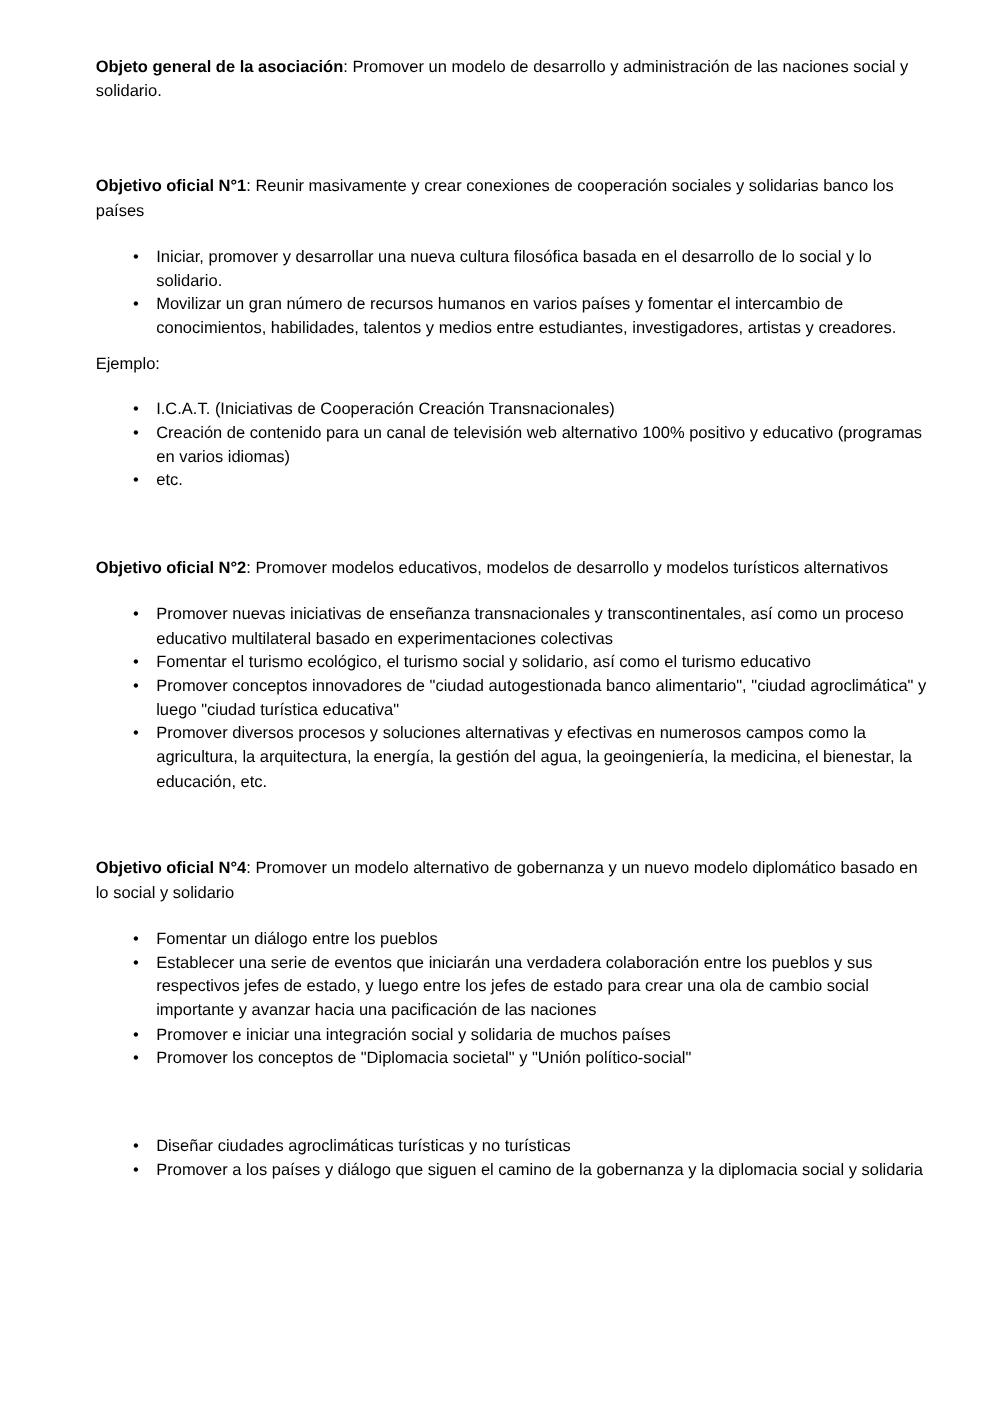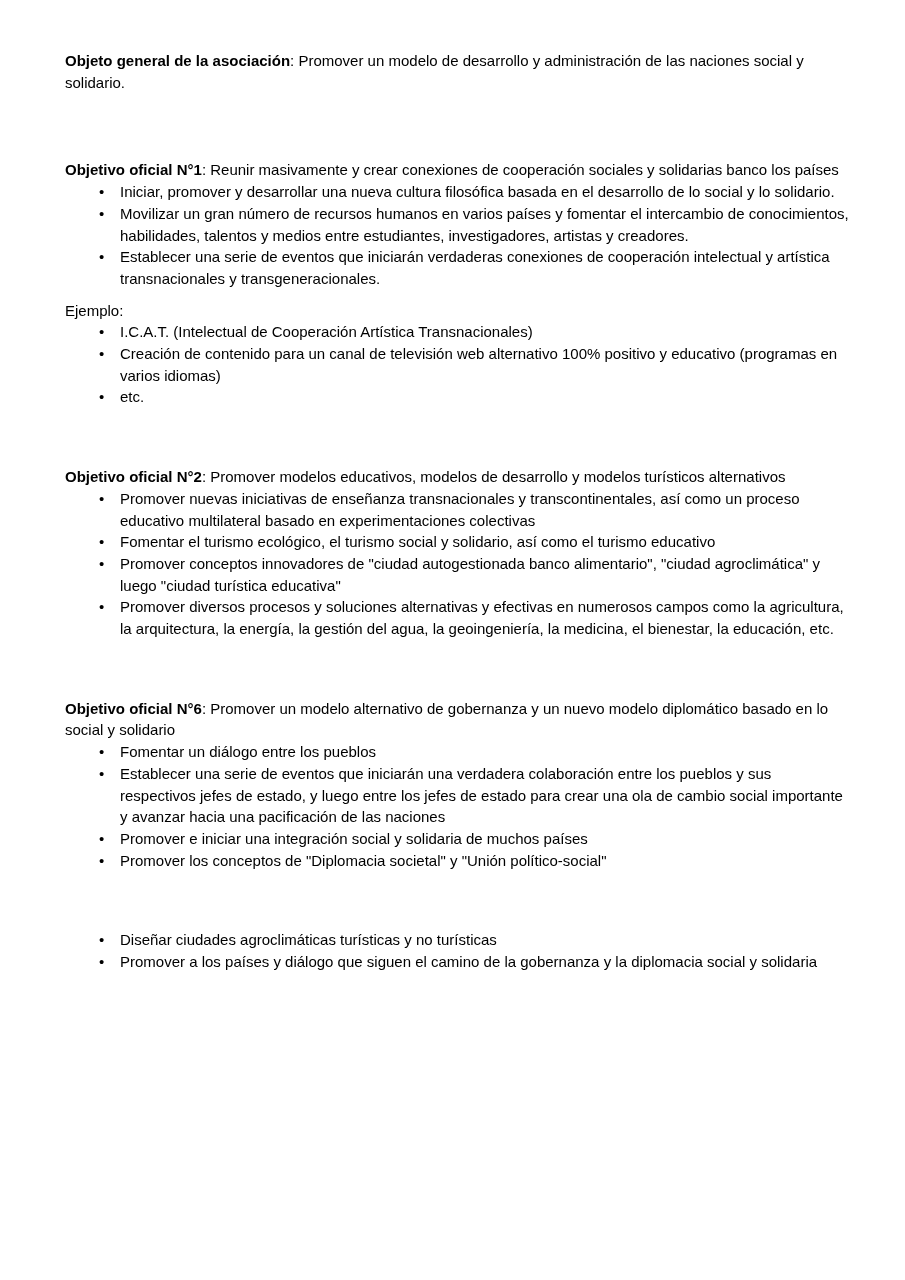--- a/index.html
+++ b/index.html
@@ -1,76 +1,75 @@
 <!DOCTYPE html>
 <html><head>
 <meta charset="utf-8">
 <style>
   html, body { margin: 0; padding: 0; background: #ffffff; }
   .page {
     width: 905px;
     height: 1280px;
     box-sizing: border-box;
-    padding: 50px 55px 0 65px;
+    padding: 50px 55px 0 87px;
     background: #ffffff;
     color: #000000;
     font-family: "Liberation Sans", sans-serif;
     font-size: 15px;
     line-height: 21.7px;
     overflow: hidden;
   }
   p, ul { margin: 0; padding: 0; }
   strong { font-weight: 700; }
   .sec-first { margin-top: 66px; }
   .sec { margin-top: 58px; }
   .example-heading { margin-top: 10px; }
-  .bullets { list-style: none; }
+  .bullets { list-style: none; margin-top: 20px; }
   .bullets li { position: relative; padding-left: 55px; }
   .bullets li::before {
     content: "\2022";
     position: absolute;
     left: 34px;
     top: 0;
   }
 </style>
 </head>
 <body>
 
 <div class="page">
 
   <p class="para"><strong>Objeto general de la asociación</strong><span>: Promover un modelo de desarrollo y administración de las naciones social y solidario.</span></p>
 
   <section class="sec-first">
     <p><strong>Objetivo oficial N°1</strong><span>: Reunir masivamente y crear conexiones de cooperación sociales y solidarias banco los países</span></p>
     <ul class="bullets">
       <li>Iniciar, promover y desarrollar una nueva cultura filosófica basada en el desarrollo de lo social y lo solidario.</li>
       <li>Movilizar un gran número de recursos humanos en varios países y fomentar el intercambio de conocimientos, habilidades, talentos y medios entre estudiantes, investigadores, artistas y creadores.</li>
-      <li>Establecer una serie de eventos que iniciarán verdaderas conexiones de cooperación intelectual y artística transnacionales y transgeneracionales.</li>
     </ul>
 
     <p class="example-heading">Ejemplo:</p>
     <ul class="bullets">
-      <li>I.C.A.T. (Intelectual de Cooperación Artística Transnacionales)</li>
+      <li>I.C.A.T. (Iniciativas de Cooperación Creación Transnacionales)</li>
       <li>Creación de contenido para un canal de televisión web alternativo 100% positivo y educativo (programas en varios idiomas)</li>
       <li>etc.</li>
     </ul>
   </section>
 
   <section class="sec">
     <p><strong>Objetivo oficial N°2</strong><span>: Promover modelos educativos, modelos de desarrollo y modelos turísticos alternativos</span></p>
     <ul class="bullets">
       <li>Promover nuevas iniciativas de enseñanza transnacionales y transcontinentales, así como un proceso educativo multilateral basado en experimentaciones colectivas</li>
       <li>Fomentar el turismo ecológico, el turismo social y solidario, así como el turismo educativo</li>
       <li>Promover conceptos innovadores de "ciudad autogestionada banco alimentario", "ciudad agroclimática" y luego "ciudad turística educativa"</li>
       <li>Promover diversos procesos y soluciones alternativas y efectivas en numerosos campos como la agricultura, la arquitectura, la energía, la gestión del agua, la geoingeniería, la medicina, el bienestar, la educación, etc.</li>
     </ul>
   </section>
 
   <section class="sec">
-    <p><strong>Objetivo oficial N°6</strong><span>: Promover un modelo alternativo de gobernanza y un nuevo modelo diplomático basado en lo social y solidario</span></p>
+    <p><strong>Objetivo oficial N°4</strong><span>: Promover un modelo alternativo de gobernanza y un nuevo modelo diplomático basado en lo social y solidario</span></p>
     <ul class="bullets">
       <li>Fomentar un diálogo entre los pueblos</li>
       <li>Establecer una serie de eventos que iniciarán una verdadera colaboración entre los pueblos y sus respectivos jefes de estado, y luego entre los jefes de estado para crear una ola de cambio social importante y avanzar hacia una pacificación de las naciones</li>
       <li>Promover e iniciar una integración social y solidaria de muchos países</li>
       <li>Promover los conceptos de "Diplomacia societal" y "Unión político-social"</li>
     </ul>
   </section>
 
   <section class="sec">
     <ul class="bullets">

